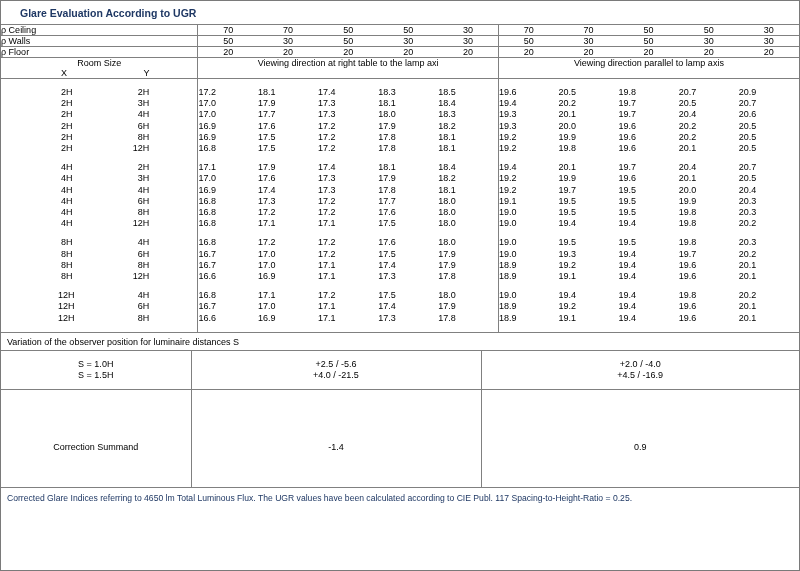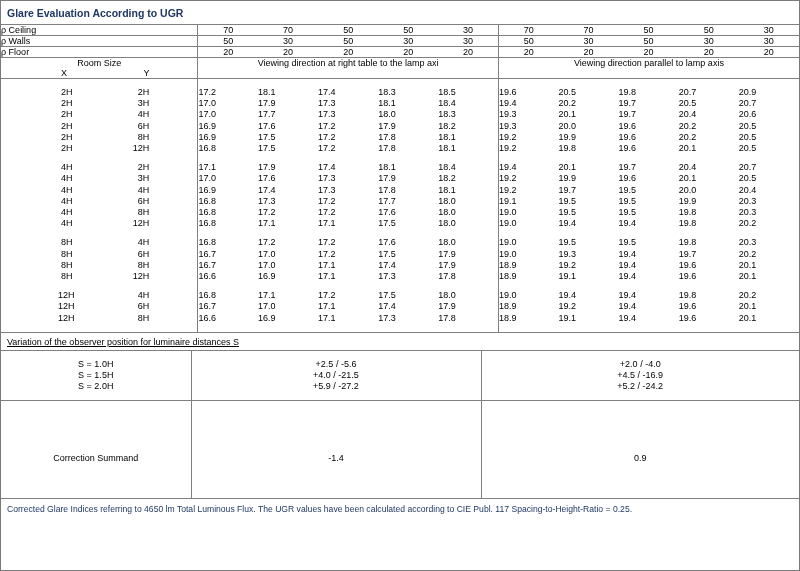--- a/index.html
+++ b/index.html
@@ -20,21 +20,21 @@
     width: 800px;
     height: 571px;
     box-sizing: border-box;
     border: 1px solid #7a7a7a;
     background: #ffffff;
   }
   .title {
     font-size: 10.5px;
     font-weight: bold;
     color: #1f3864;
-    padding: 6px 0 5px 6px;
+    padding: 6px 0 5px 19px;
   }
   .hline {
     height: 1px;
     background: #808080;
     width: 100%;
   }
 
   
   table.grid {
     border-collapse: collapse;
@@ -83,21 +83,20 @@
     line-height: 11.2px;
   }
   .rs-cell {
     text-align: center;
     line-height: 11.2px;
   }
   .blockgap td { height: 8px; line-height: 8px; font-size: 1px; }
 
   .varnote {
     padding: 4px 0 3px 6px;
-    text-decoration: underline;
   }
   .sblock td {
     line-height: 11px;
   }
   .s-label {
     text-align: center;
   }
   .s-val {
     text-align: center;
   }
@@ -629,25 +628,20 @@
     <tr>
       <td class="s-label">S = 1.0H</td>
       <td class="s-val vsep">+2.5 / -5.6</td>
       <td class="s-val vsep">+2.0 / -4.0</td>
     </tr>
     <tr>
       <td class="s-label">S = 1.5H</td>
       <td class="s-val vsep">+4.0 / -21.5</td>
       <td class="s-val vsep">+4.5 / -16.9</td>
     </tr>
-    <tr>
-      <td class="s-label">S = 2.0H</td>
-      <td class="s-val vsep">+5.9 / -27.2</td>
-      <td class="s-val vsep">+5.2 / -24.2</td>
-    </tr>
     <tr class="blockgap">
           <td></td>
           <td class="vsep"></td>
           <td class="vsep"></td>
         </tr>
     <tr>
           <td colspan="3" style="padding:0">
             <div class="hline"></div>
           </td>
         </tr>

